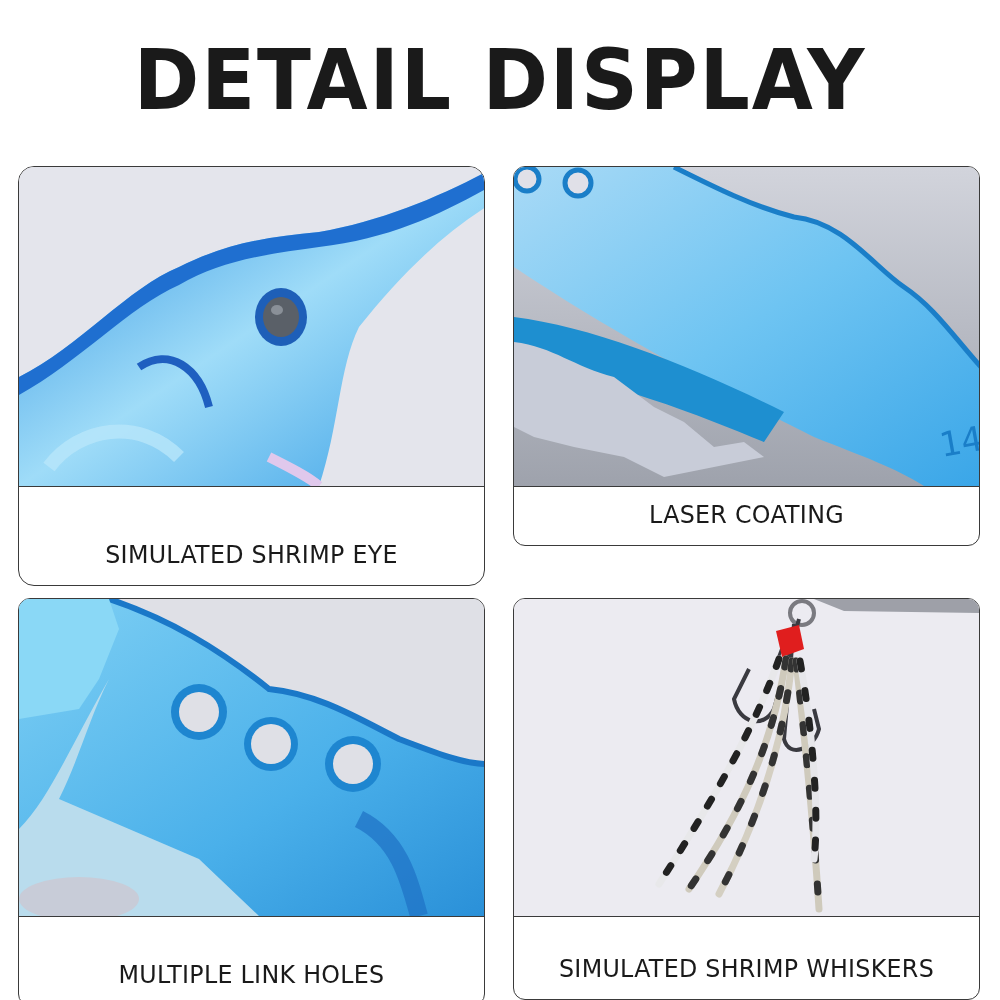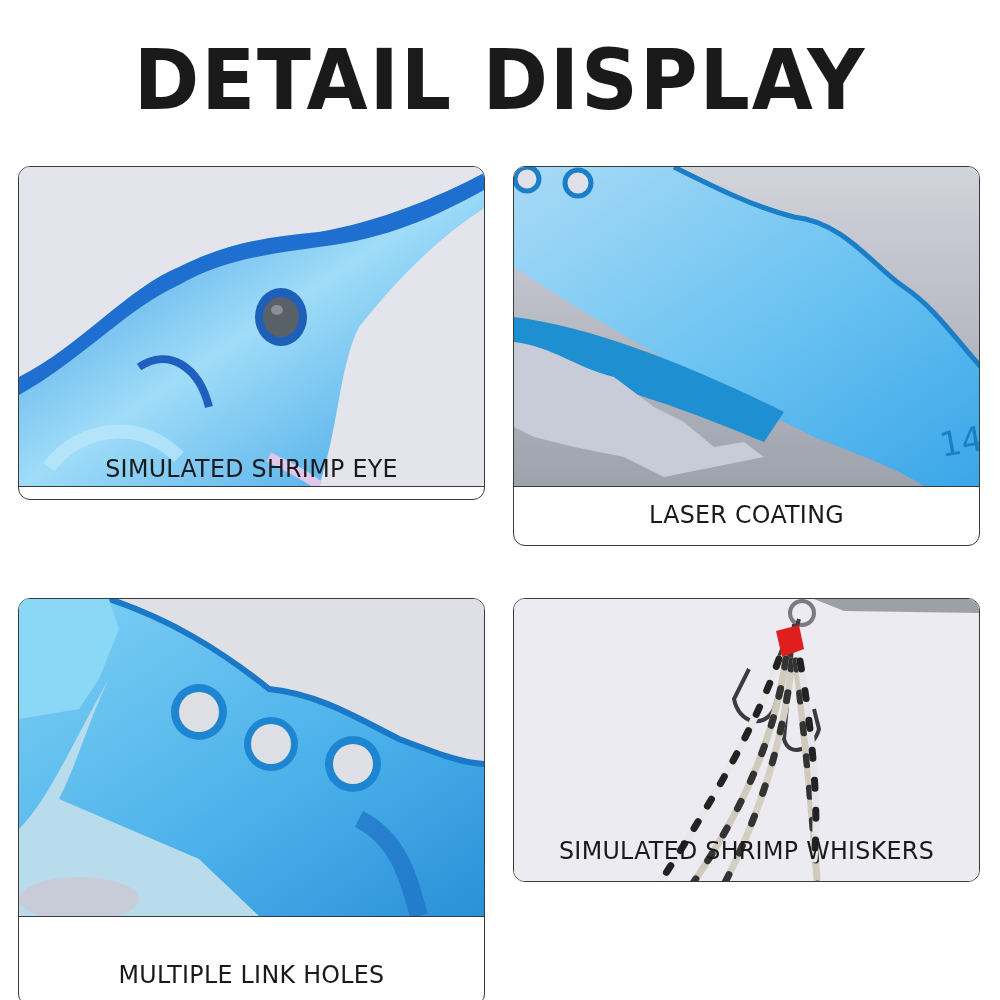--- a/index.html
+++ b/index.html
@@ -5,24 +5,24 @@
   html, body { margin:0; padding:0; }
   body { width:1000px; height:1000px; background:#ffffff; position:relative; overflow:hidden;
          font-family:"Liberation Sans", "DejaVu Sans", sans-serif; }
   .title { position:absolute; left:0; top:30px; width:1000px; text-align:center;
            font-family:"DejaVu Sans", "Liberation Sans", sans-serif; font-weight:bold;
            font-size:84px; letter-spacing:2px; color:#1a1a1a; line-height:100px; transform:scaleX(0.94); }
   .card { position:absolute; width:467px; border:1.5px solid #3a3a3a; border-radius:12px; overflow:hidden; background:#fff; box-sizing:border-box; }
   .card .img { position:absolute; left:0; top:0; right:0; overflow:hidden; border-bottom:1.5px solid #3a3a3a; }
   .card .cap { position:absolute; left:0; right:0; bottom:0; text-align:center; color:#1a1a1a;
                font-family:"DejaVu Sans", sans-serif; font-size:25px; letter-spacing:0.3px; transform:scaleX(0.95); }
-  #c1 { left:18px; top:166px; height:334px; }
+  #c1 { left:18px; top:166px; height:420px;border-radius:16px; }
   #c2 { left:513px; top:166px; height:380px; }
   #c3 { left:18px; top:598px; height:408px; }
-  #c4 { left:513px; top:598px; height:284px; }
+  #c4 { left:513px; top:598px; height:402px; }
   #c1 .img, #c2 .img { height:319px; }
   #c1 .cap, #c2 .cap { height:60px; line-height:60px; }
   #c3 .img, #c4 .img { height:317px; }
   #c3 .cap, #c4 .cap { height:61px; line-height:61px; }
   svg { display:block; }
 </style>
 </head>
 <body>
 
 <div class="title">DETAIL DISPLAY</div>

